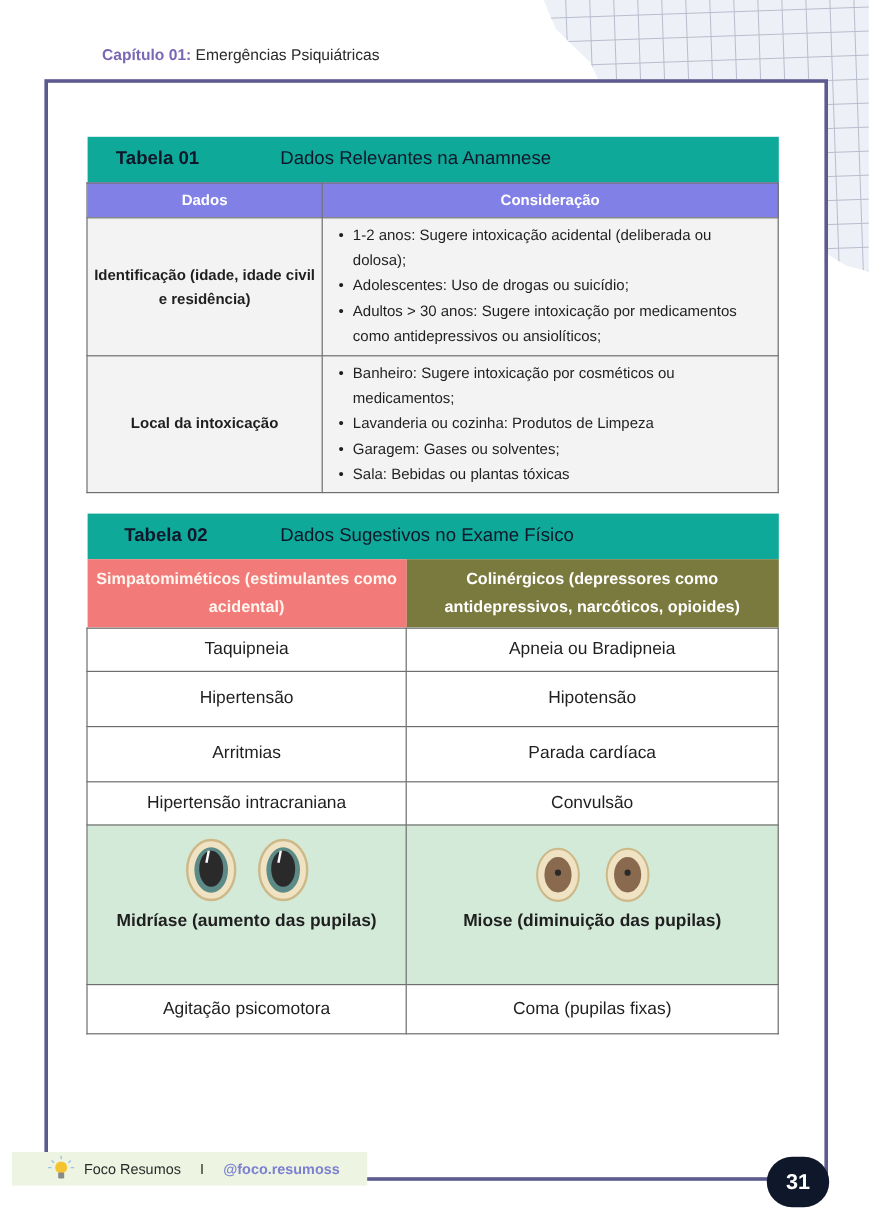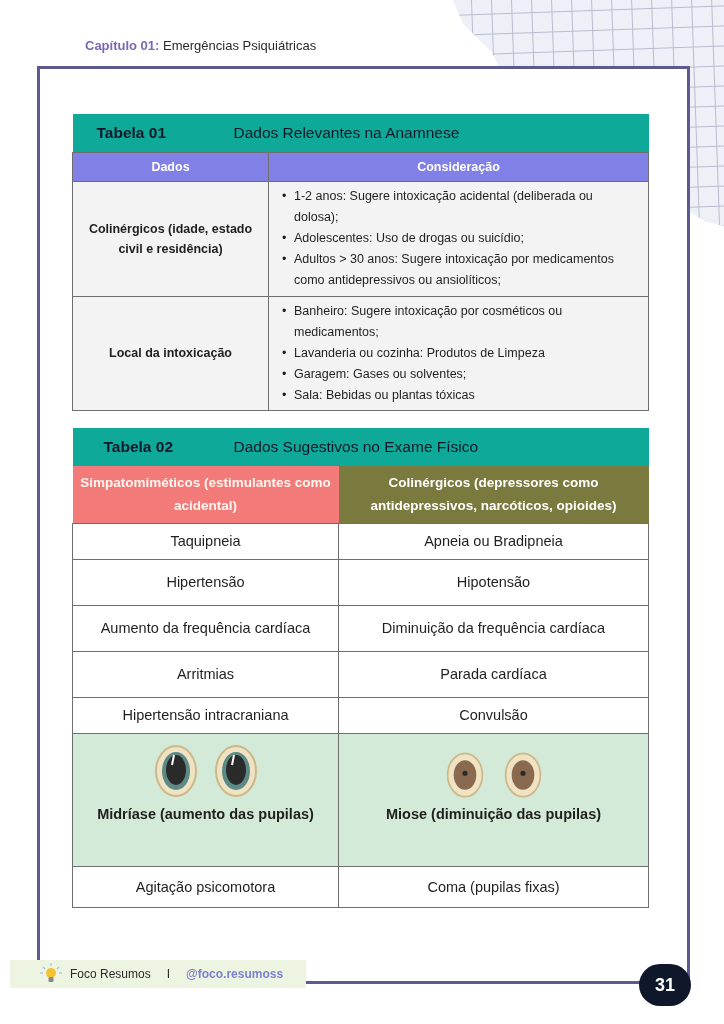--- a/index.html
+++ b/index.html
@@ -94,21 +94,21 @@
       <tr>
     <th colspan="2" class="t-title">
       <span class="lbl">Tabela 01</span><span>Dados Relevantes na Anamnese</span>
     </th>
   </tr>
   <tr>
     <th class="col-head">Dados</th>
     <th class="col-head">Consideração</th>
   </tr>
   <tr style="height:115px">
-    <td class="key">Colinérgicos (idade, estado civil e residência)</td>
+    <td class="key">Identificação (idade, idade civil e residência)</td>
     <td class="val">
       <ul>
         <li>1-2 anos: Sugere intoxicação acidental (deliberada ou dolosa);</li>
         <li>Adolescentes: Uso de drogas ou suicídio;</li>
         <li>Adultos &gt; 30 anos: Sugere intoxicação por medicamentos como antidepressivos ou ansiolíticos;</li>
       </ul>
     </td>
   </tr>
   <tr style="height:114px">
     <td class="key">Local da intoxicação</td>
@@ -139,24 +139,20 @@
     <th class="col-head sym">Simpatomiméticos (estimulantes como acidental)</th>
     <th class="col-head col">Colinérgicos (depressores como antidepressivos, narcóticos, opioides)</th>
   </tr>
   <tr style="height:36px">
     <td>Taquipneia</td>
     <td>Apneia ou Bradipneia</td>
   </tr>
   <tr style="height:46px">
     <td>Hipertensão</td>
     <td>Hipotensão</td>
-  </tr>
-  <tr style="height:46px">
-    <td>Aumento da frequência cardíaca</td>
-    <td>Diminuição da frequência cardíaca</td>
   </tr>
   <tr style="height:46px">
     <td>Arritmias</td>
     <td>Parada cardíaca</td>
   </tr>
   <tr style="height:36px">
     <td>Hipertensão intracraniana</td>
     <td>Convulsão</td>
   </tr>
   <tr style="height:133px">

